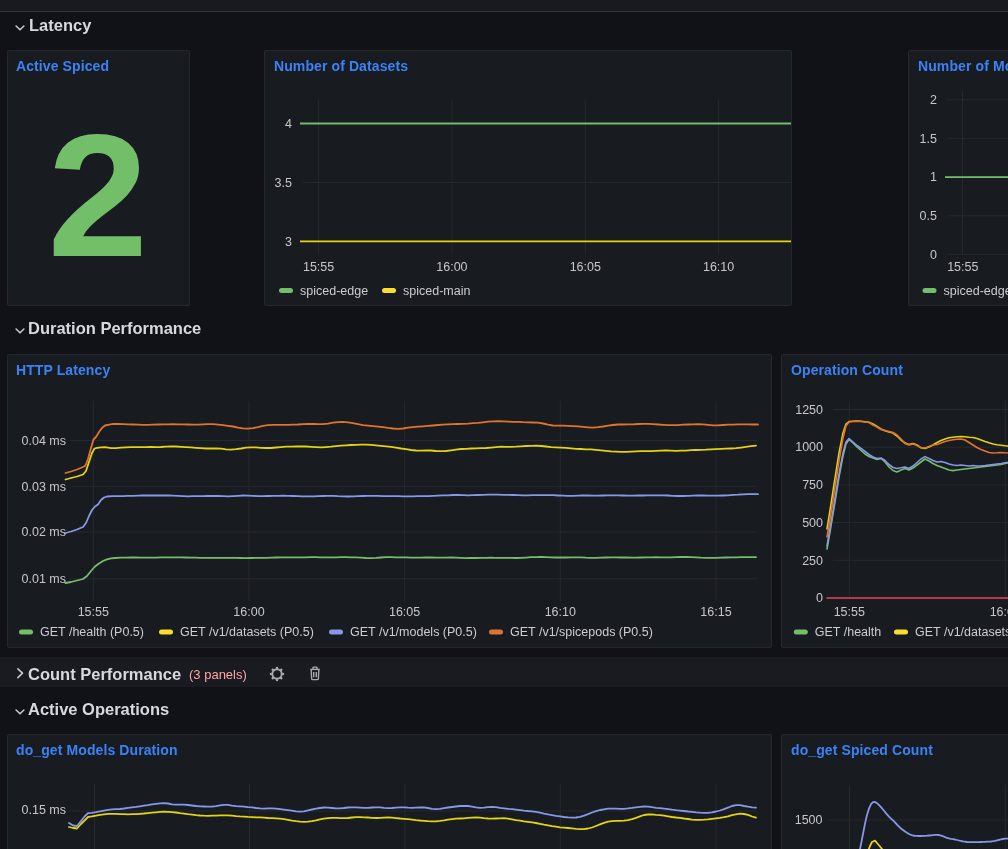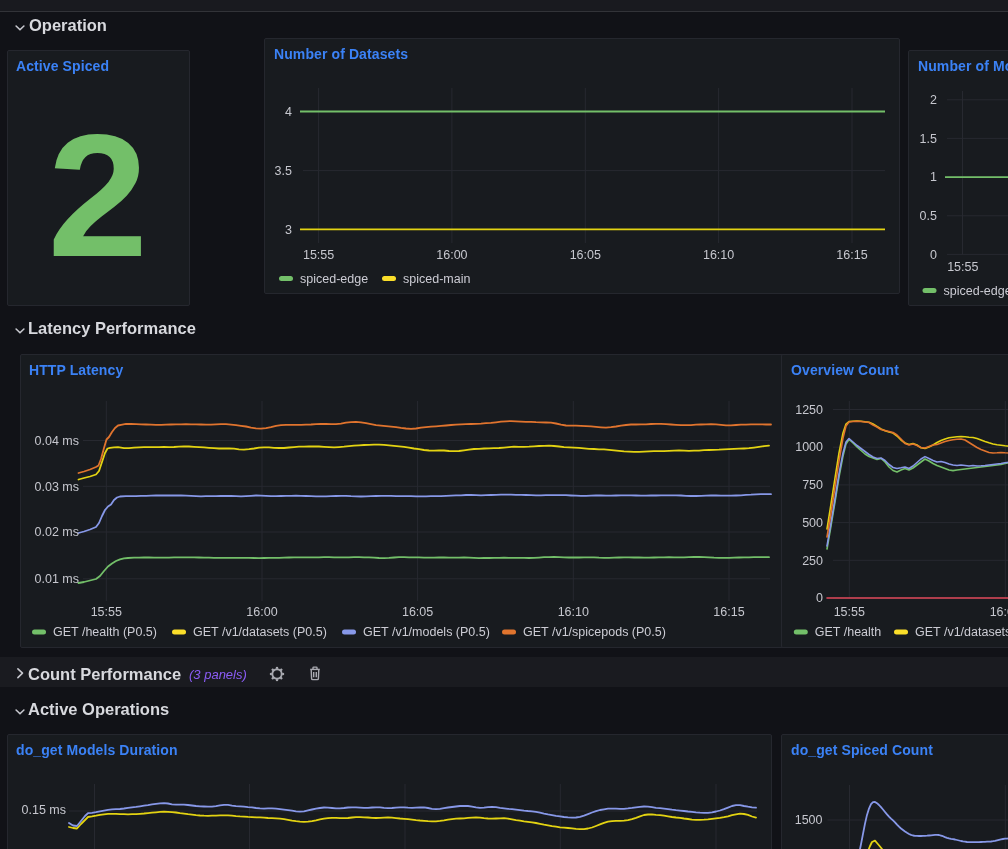--- a/index.html
+++ b/index.html
@@ -11,30 +11,30 @@
   white-space:nowrap; }
 svg { position:absolute; left:0; top:0; }
 svg text { font-family:"Liberation Sans", sans-serif; }
 </style></head>
 <body>
 <div style="position:absolute;left:0;top:0;width:1008px;height:12px;background:#191a1f;border-bottom:1px solid #323338"></div>
 
 <svg width="12" height="13" viewBox="0 0 12 13" style="position:absolute;left:14px;top:21.5px">
     <path d="M2.1 4.0 L6 7.8 L9.9 4.0" fill="none" stroke="#c7c8ce" stroke-width="1.6" stroke-linecap="round" stroke-linejoin="round"></path>
   </svg>
-<span class="section" style="left:29px;top:15.5px">Operation</span>
+<span class="section" style="left:29px;top:15.5px">Latency</span>
 
 <div class="panel" style="left:7px;top:50px;width:183px;height:256px">
   <div class="ptitle" style="left:8px">Active Spiced</div>
   <div style="position:absolute;left:0;top:35px;width:183px;height:220px;display:flex;align-items:center;justify-content:center">
     <span style="color:#73bf69;font-size:174px;font-weight:700;line-height:1;display:inline-block;transform:translateX(-1.5px) scaleX(1.04)">2</span>
   </div>
 </div>
 
-<div class="panel" style="left:264px;top:38px;width:636px;height:256px">
+<div class="panel" style="left:264px;top:50px;width:528px;height:256px">
   <div class="ptitle">Number of Datasets</div>
   <svg width="634" height="254" viewBox="0 0 634 254">
       <line x1="38" y1="72.5" x2="620" y2="72.5" stroke="#272930" stroke-width="1"></line>
       <line x1="38" y1="131.6" x2="620" y2="131.6" stroke="#272930" stroke-width="1"></line>
       <line x1="38" y1="190.4" x2="620" y2="190.4" stroke="#272930" stroke-width="1"></line>
       <line x1="53.6" y1="49" x2="53.6" y2="204" stroke="#272930" stroke-width="1"></line>
       <line x1="186.9" y1="49" x2="186.9" y2="204" stroke="#272930" stroke-width="1"></line>
       <line x1="320.3" y1="49" x2="320.3" y2="204" stroke="#272930" stroke-width="1"></line>
       <line x1="453.6" y1="49" x2="453.6" y2="204" stroke="#272930" stroke-width="1"></line>
       <line x1="587.0" y1="49" x2="587.0" y2="204" stroke="#272930" stroke-width="1"></line>
@@ -72,23 +72,23 @@
       <text x="28" y="207.6" fill="#c6c7ce" font-size="12.5" text-anchor="end">0</text>
       <text x="53.8" y="220" fill="#c6c7ce" font-size="12.5" text-anchor="middle">15:55</text>
       <rect x="13.5" y="237.0" width="14" height="5" rx="2.5" fill="#73bf69"></rect>
       <text x="34.5" y="243.5" fill="#ccccd4" font-size="12.5">spiced-edge</text>
     </svg>
 </div>
 
 <svg width="12" height="13" viewBox="0 0 12 13" style="position:absolute;left:14px;top:324.5px">
     <path d="M2.1 4.0 L6 7.8 L9.9 4.0" fill="none" stroke="#c7c8ce" stroke-width="1.6" stroke-linecap="round" stroke-linejoin="round"></path>
   </svg>
-<span class="section" style="left:28px;top:318.5px">Latency Performance</span>
-
-<div class="panel" style="left:20px;top:354px;width:765px;height:294px">
+<span class="section" style="left:28px;top:318.5px">Duration Performance</span>
+
+<div class="panel" style="left:7px;top:354px;width:765px;height:294px">
   <div class="ptitle" style="left:8px">HTTP Latency</div>
   <svg width="763" height="292" viewBox="0 0 763 292">
       <line x1="62" y1="85.5" x2="749" y2="85.5" stroke="#272930" stroke-width="1"></line>
       <line x1="62" y1="131.3" x2="749" y2="131.3" stroke="#272930" stroke-width="1"></line>
       <line x1="62" y1="177.0" x2="749" y2="177.0" stroke="#272930" stroke-width="1"></line>
       <line x1="62" y1="223.8" x2="749" y2="223.8" stroke="#272930" stroke-width="1"></line>
       <line x1="85.3" y1="46" x2="85.3" y2="246" stroke="#272930" stroke-width="1"></line>
       <line x1="241.0" y1="46" x2="241.0" y2="246" stroke="#272930" stroke-width="1"></line>
       <line x1="396.6" y1="46" x2="396.6" y2="246" stroke="#272930" stroke-width="1"></line>
       <line x1="552.3" y1="46" x2="552.3" y2="246" stroke="#272930" stroke-width="1"></line>
@@ -111,21 +111,21 @@
       <rect x="151" y="274.5" width="14" height="5" rx="2.5" fill="#fade2a"></rect>
       <text x="172" y="281" fill="#ccccd4" font-size="12.5">GET /v1/datasets (P0.5)</text>
       <rect x="321" y="274.5" width="14" height="5" rx="2.5" fill="#8798e8"></rect>
       <text x="342" y="281" fill="#ccccd4" font-size="12.5">GET /v1/models (P0.5)</text>
       <rect x="481" y="274.5" width="14" height="5" rx="2.5" fill="#e0742e"></rect>
       <text x="502" y="281" fill="#ccccd4" font-size="12.5">GET /v1/spicepods (P0.5)</text>
     </svg>
 </div>
 
 <div class="panel" style="left:781px;top:354px;width:237px;height:294px">
-  <div class="ptitle">Overview Count</div>
+  <div class="ptitle">Operation Count</div>
   <svg width="235" height="292" viewBox="0 0 235 292">
       <line x1="51" y1="54.5" x2="228" y2="54.5" stroke="#272930" stroke-width="1"></line>
       <line x1="51" y1="92.2" x2="228" y2="92.2" stroke="#272930" stroke-width="1"></line>
       <line x1="51" y1="129.9" x2="228" y2="129.9" stroke="#272930" stroke-width="1"></line>
       <line x1="51" y1="167.6" x2="228" y2="167.6" stroke="#272930" stroke-width="1"></line>
       <line x1="51" y1="205.3" x2="228" y2="205.3" stroke="#272930" stroke-width="1"></line>
       <line x1="51" y1="243.0" x2="228" y2="243.0" stroke="#272930" stroke-width="1"></line>
       <line x1="67.3" y1="46" x2="67.3" y2="244" stroke="#272930" stroke-width="1"></line>
       <line x1="223.3" y1="46" x2="223.3" y2="244" stroke="#272930" stroke-width="1"></line>
       <path d="M45 243 L227 243" fill="none" stroke="#e0485a" stroke-width="1.6" stroke-linejoin="round" stroke-linecap="round"></path>
@@ -146,21 +146,21 @@
       <rect x="112" y="274.5" width="14" height="5" rx="2.5" fill="#fade2a"></rect>
       <text x="133" y="281" fill="#ccccd4" font-size="12.5">GET /v1/datasets</text>
     </svg>
 </div>
 
 <div style="position:absolute;left:0;top:657px;width:1008px;height:30px;background:#1a1b20"></div>
 <svg width="12" height="13" viewBox="0 0 12 13" style="position:absolute;left:15px;top:666.5px">
     <path d="M2.9 1.8 L7.5 6.2 L2.9 10.6" fill="none" stroke="#c7c8ce" stroke-width="1.6" stroke-linecap="round" stroke-linejoin="round"></path>
   </svg>
 <span class="section" style="left:28px;top:664.5px">Count Performance</span>
-<span style="position:absolute;left:189px;top:667px;font-size:13px;font-style:italic;color:#8b5cf6">(3 panels)</span>
+<span style="position:absolute;left:189px;top:667px;font-size:13px;color:#fca5a5">(3 panels)</span>
 <svg width="16" height="16" viewBox="0 0 16 16" style="position:absolute;left:269px;top:666px">
 <g stroke="#a8a9b0" fill="none">
 <circle cx="8" cy="8" r="4.7" stroke-width="1.9"></circle>
 <g stroke-width="2.2">
 <line x1="8" y1="0.9" x2="8" y2="2.9"></line>
         <line x1="8" y1="13.1" x2="8" y2="15.1"></line>
 <line x1="0.9" y1="8" x2="2.9" y2="8"></line>
         <line x1="13.1" y1="8" x2="15.1" y2="8"></line>
 <line x1="2.98" y1="2.98" x2="4.4" y2="4.4"></line>
         <line x1="11.6" y1="11.6" x2="13.02" y2="13.02"></line>

